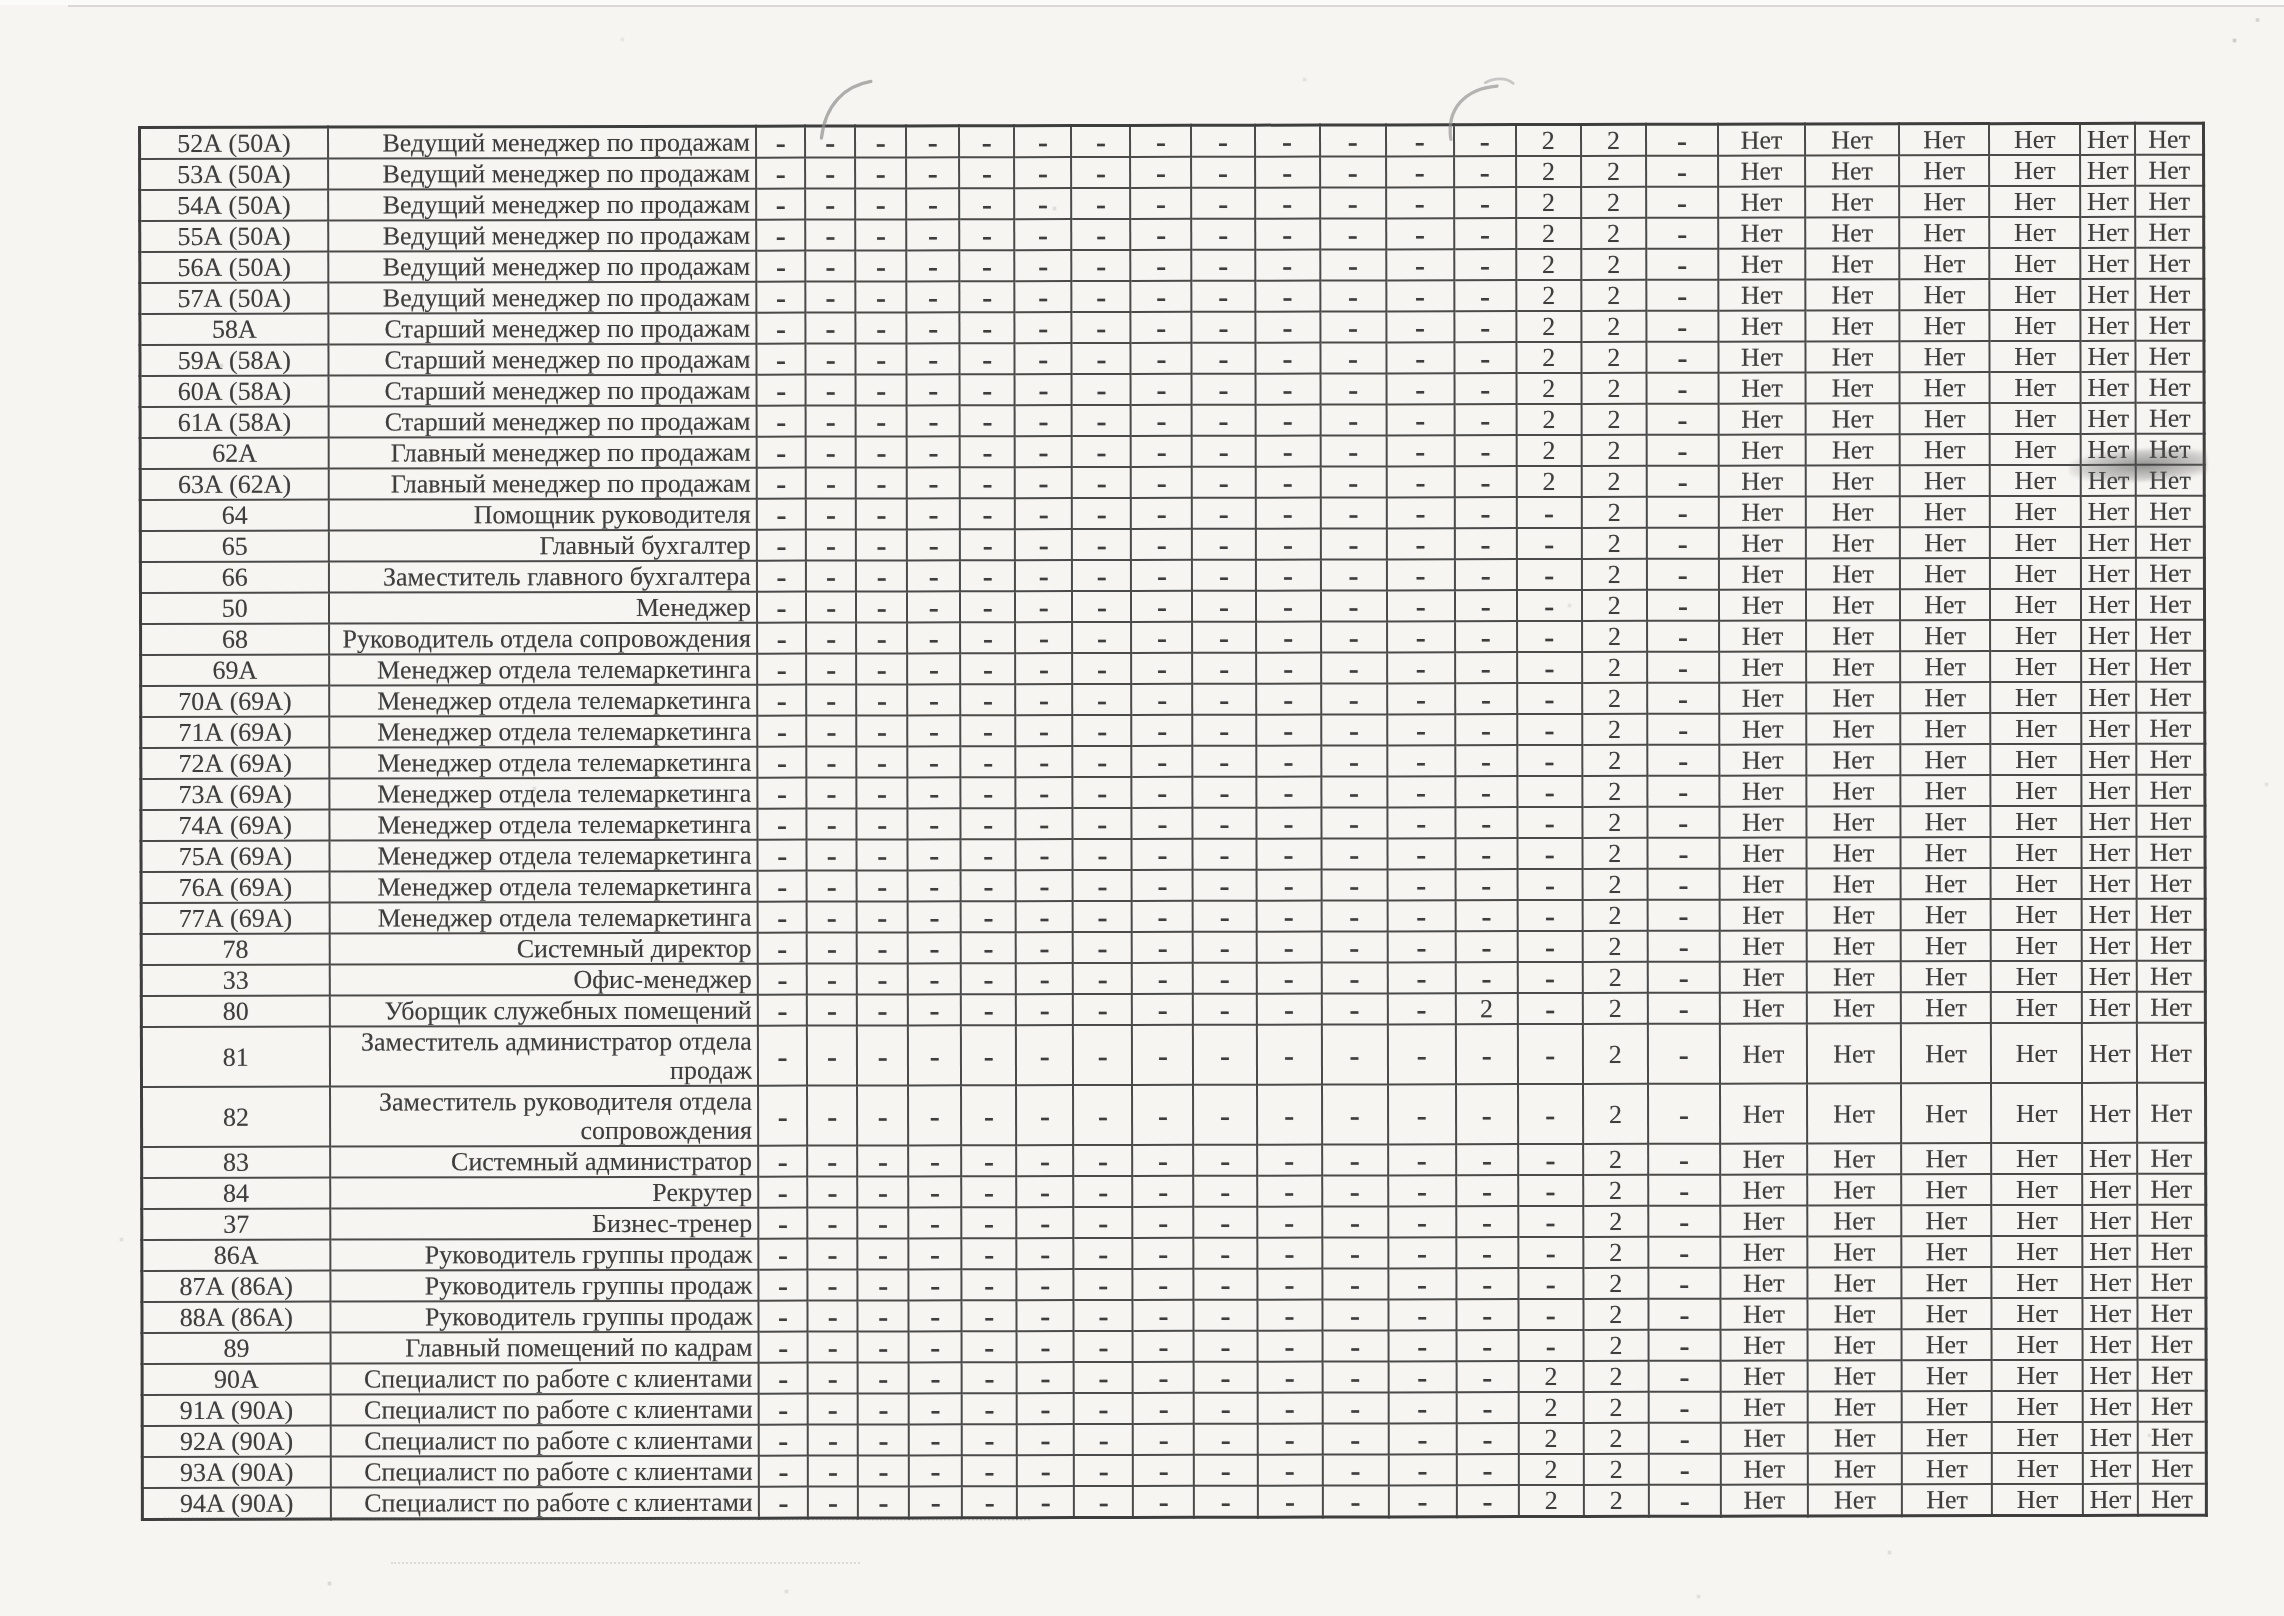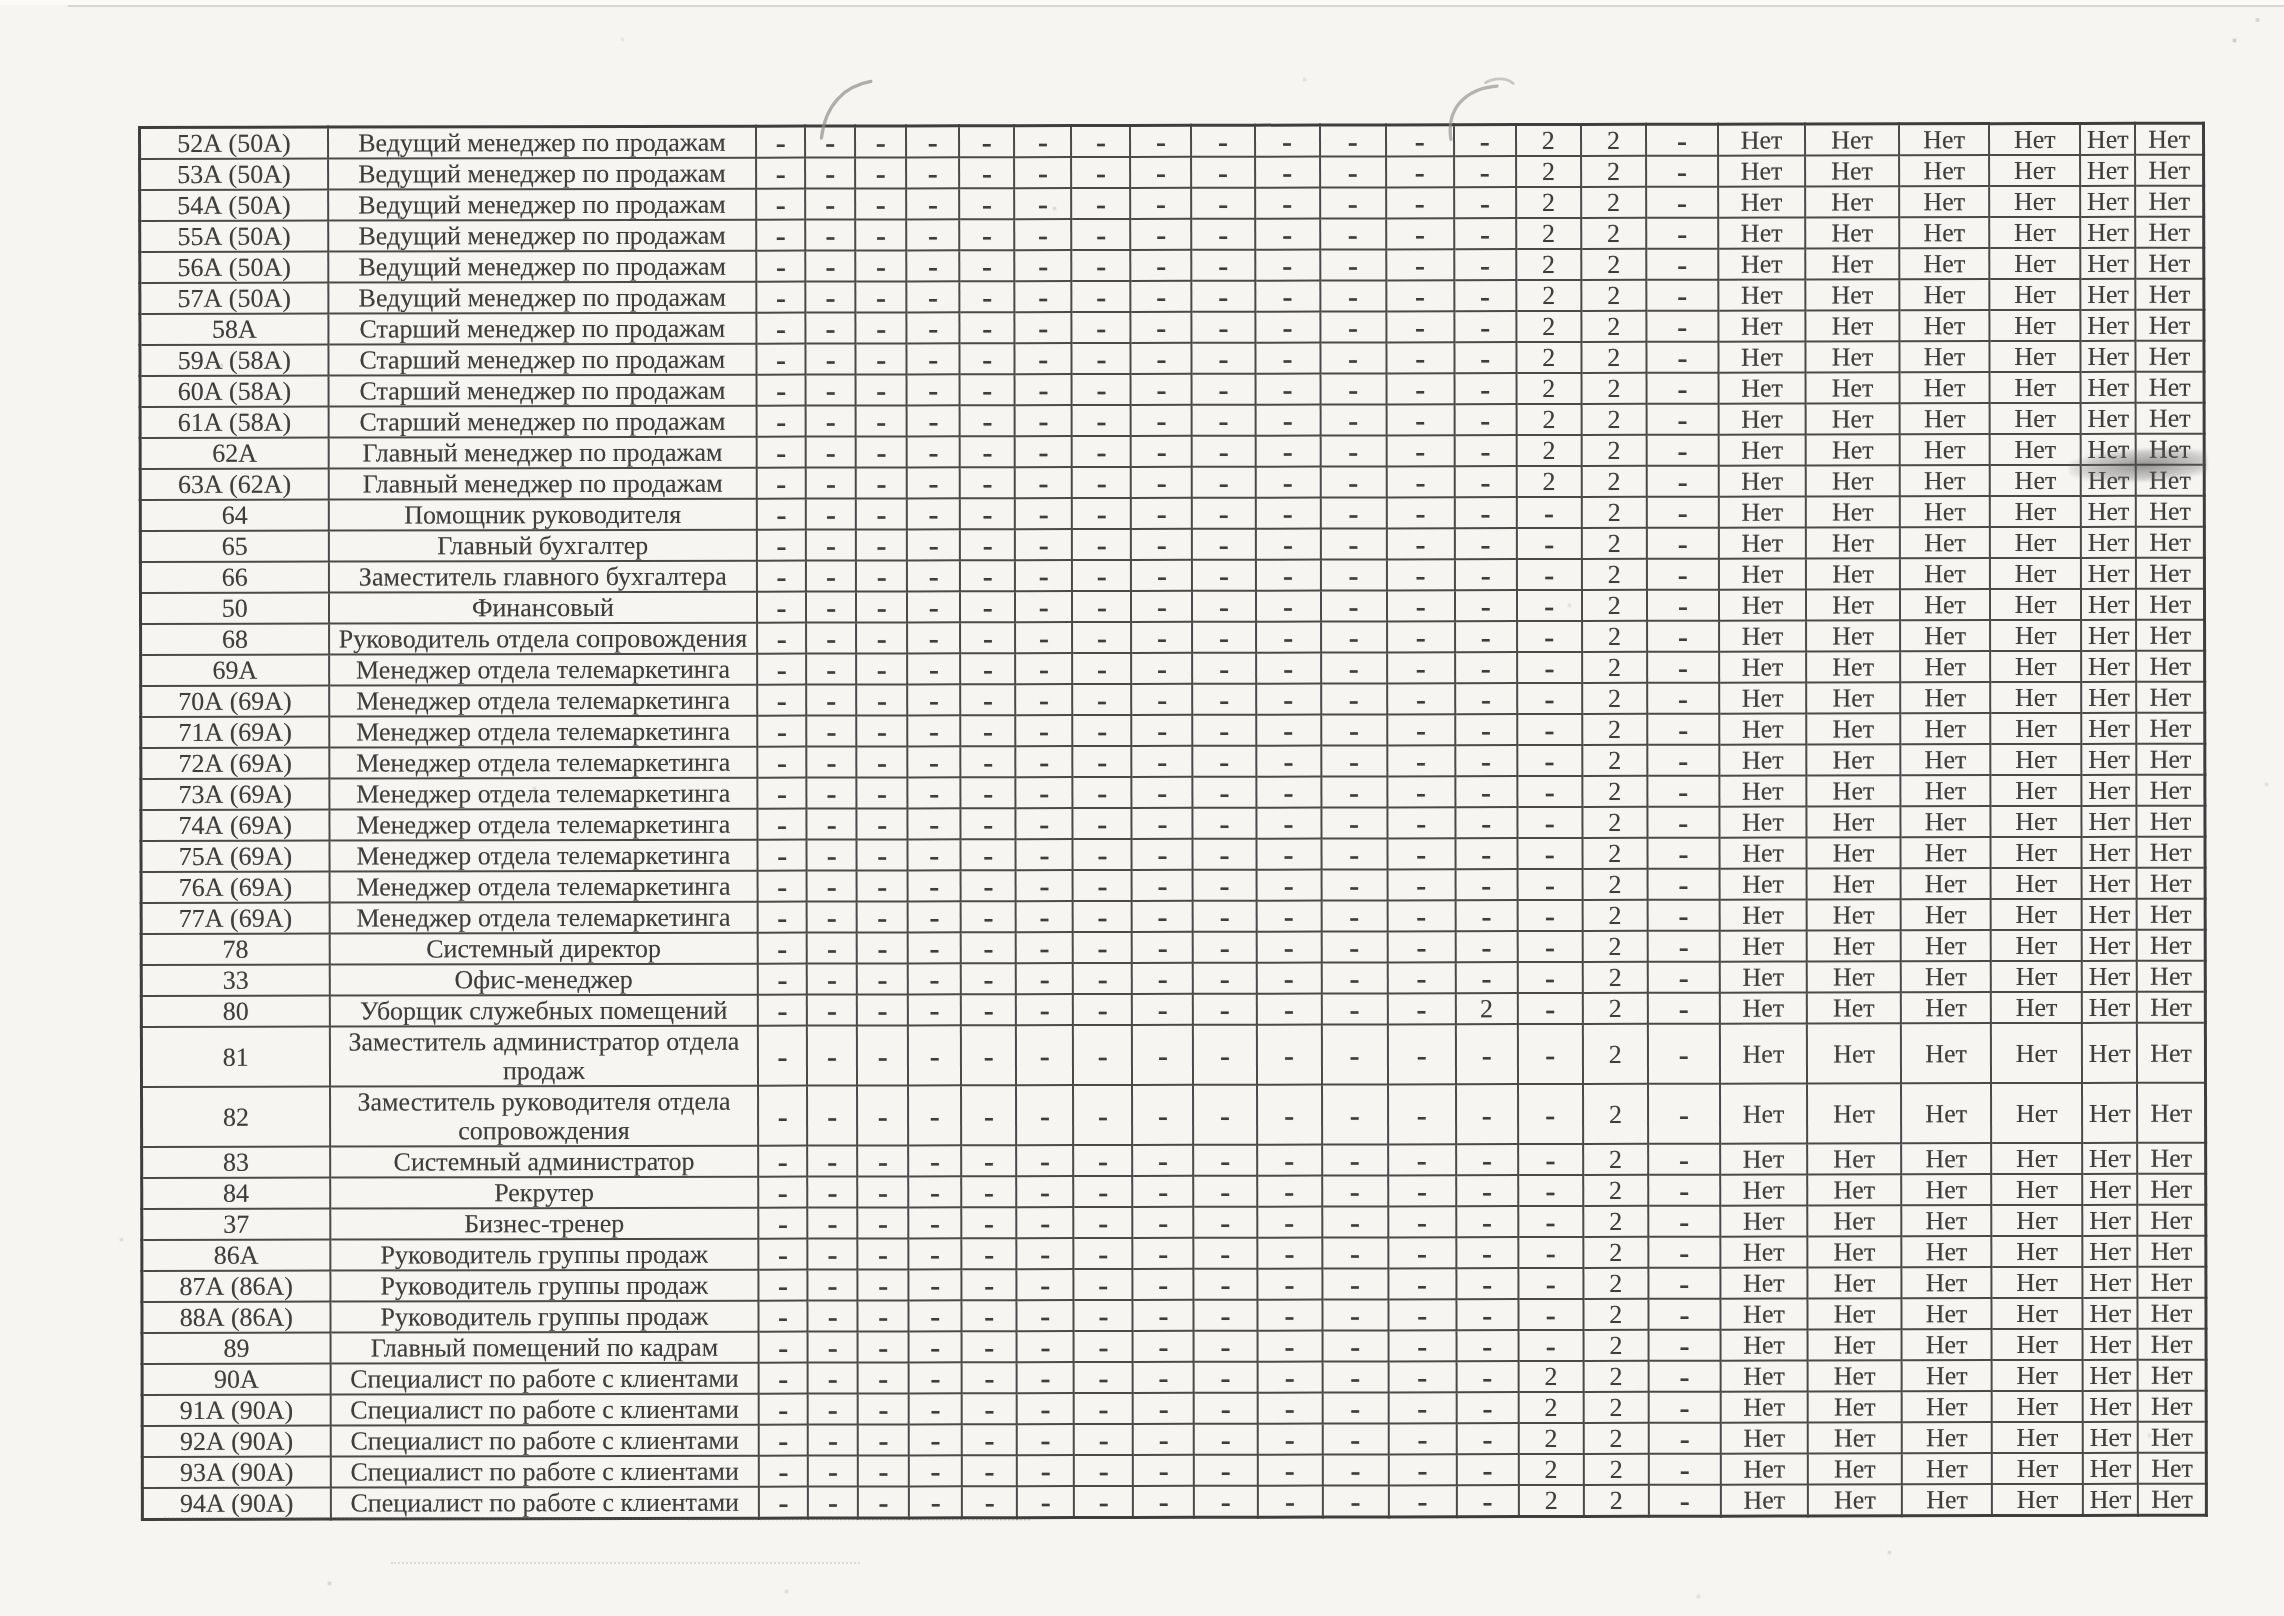--- a/index.html
+++ b/index.html
@@ -15,21 +15,21 @@
   .scan-top-line{position:absolute;left:68px;top:4.6px;width:2216px;height:2.6px;background:#c9c7c3;opacity:.65;}
   #sheet{position:absolute;left:138px;top:126px;transform:rotate(-0.12deg);transform-origin:0 0;}
   table{border-collapse:collapse;table-layout:fixed;width:2067px;
         border:3.9px solid var(--outer);}
   td{border:2.6px solid var(--line);text-align:center;vertical-align:middle;
      padding:0;overflow:hidden;color:var(--ink);
      text-shadow:0 0 0.7px rgba(70,70,70,.45);}
   tr{height:30px;}
   tr.tall{height:60px;}
   td.num-cell{font-size:26px;line-height:27px;}
-  td.title-cell{font-size:26px;line-height:29px;padding:0 5.2px;}
+  td.title-cell{font-size:26px;line-height:29px;padding:0 5.2px;text-align:right;}
   td.dash{font-size:30px;font-weight:bold;line-height:25px;}
   td.num2{font-size:26px;line-height:27px;}
   td.net{font-size:26px;line-height:27px;}
   
   .artifact-svg{position:absolute;left:0;top:0;pointer-events:none;}
   .smudge{position:absolute;left:2069px;top:449px;width:138px;height:33px;
           background:radial-gradient(ellipse at 55% 50%, rgba(70,70,70,.55),
                      rgba(95,95,95,.28) 55%, rgba(120,120,120,0) 78%);
           filter:blur(1.3px);transform:rotate(-3deg);}
   .noise-line-1{position:absolute;left:164px;top:1518px;width:866px;height:0;
@@ -469,21 +469,21 @@
             <td class="dash">-</td>
             <td class="net">Нет</td>
             <td class="net">Нет</td>
             <td class="net">Нет</td>
             <td class="net">Нет</td>
             <td class="net">Нет</td>
             <td class="net">Нет</td>
           </tr>
           <tr>
             <td class="num-cell">50</td>
-            <td class="title-cell">Финансовый</td>
+            <td class="title-cell">Менеджер</td>
             <td class="dash">-</td>
             <td class="dash">-</td>
             <td class="dash">-</td>
             <td class="dash">-</td>
             <td class="dash">-</td>
             <td class="dash">-</td>
             <td class="dash">-</td>
             <td class="dash">-</td>
             <td class="dash">-</td>
             <td class="dash">-</td>

